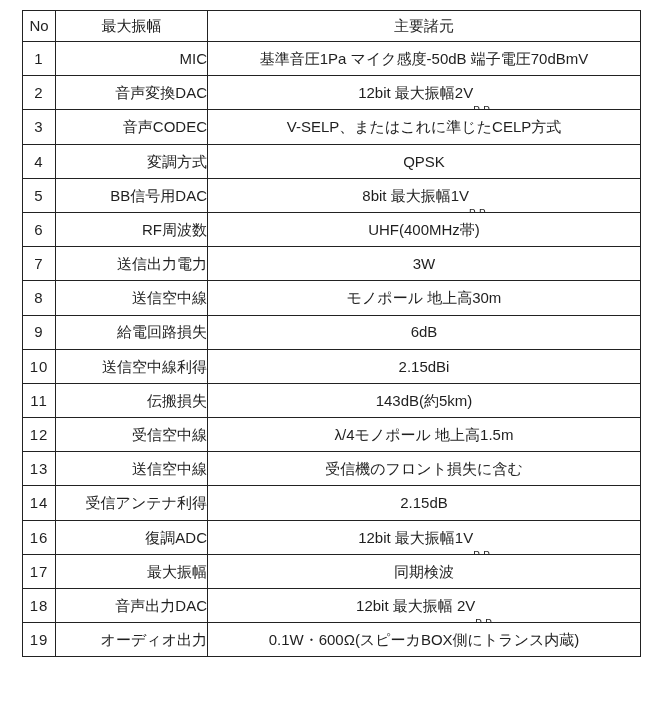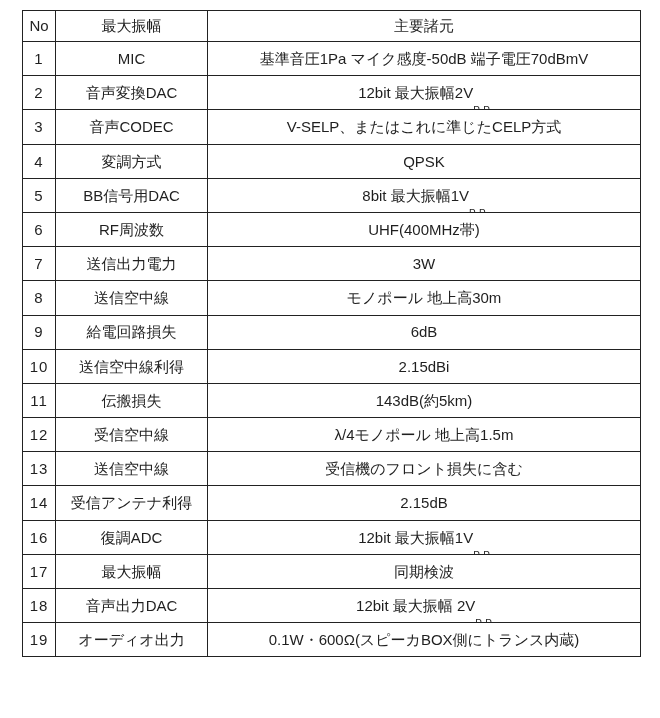--- a/index.html
+++ b/index.html
@@ -35,21 +35,21 @@
     font-weight: normal;
     height: 33.2px;
     padding: 0;
     line-height: 1.15;
     white-space: nowrap;
     overflow: hidden;
     background: #ffffff;
   }
   table.spec-table thead th { height: 30px; text-align: center; }
   td.cell-no { text-align: center; letter-spacing: 1px; }
-  td.cell-block { text-align: center; padding-left: 7px; }
+  td.cell-block { text-align: right; padding-left: 7px; }
   td.cell-spec  { text-align: center; padding-left: 7px; }
   td.cell-spec sub {
     font-size: 10px;
     vertical-align: baseline;
     position: relative;
     top: 16px;
     letter-spacing: 0;
   }
 </style>
 </head>

